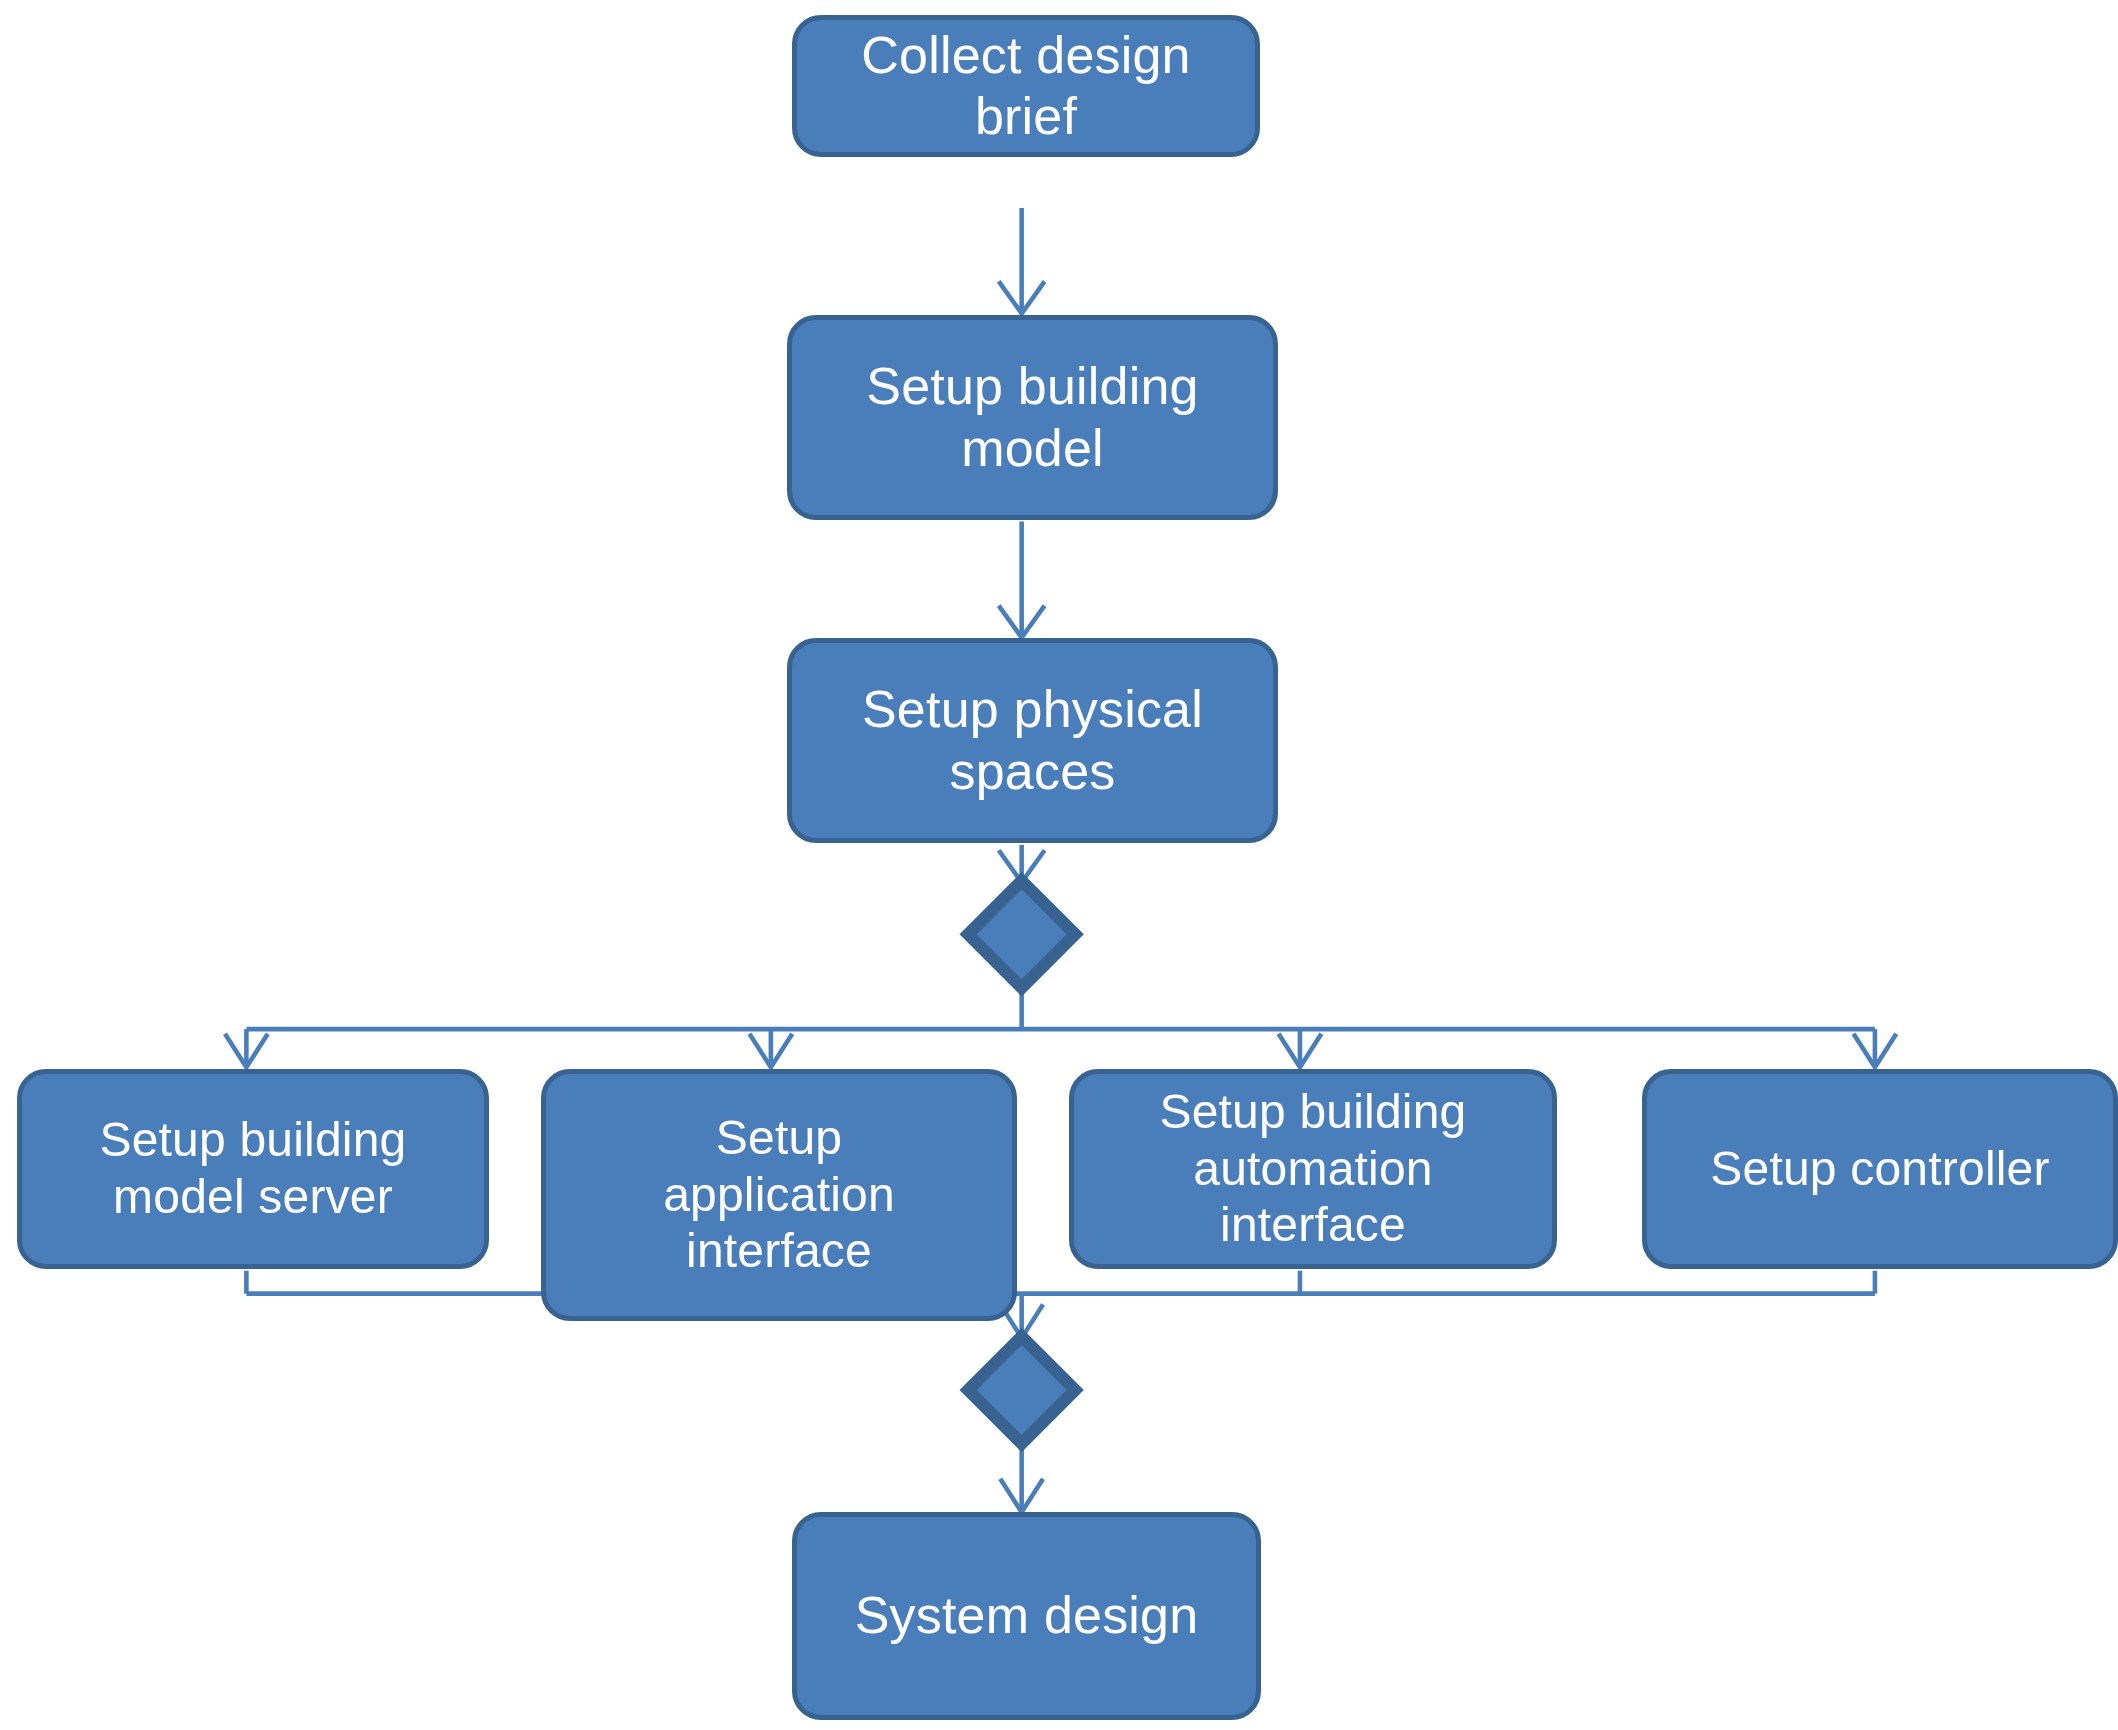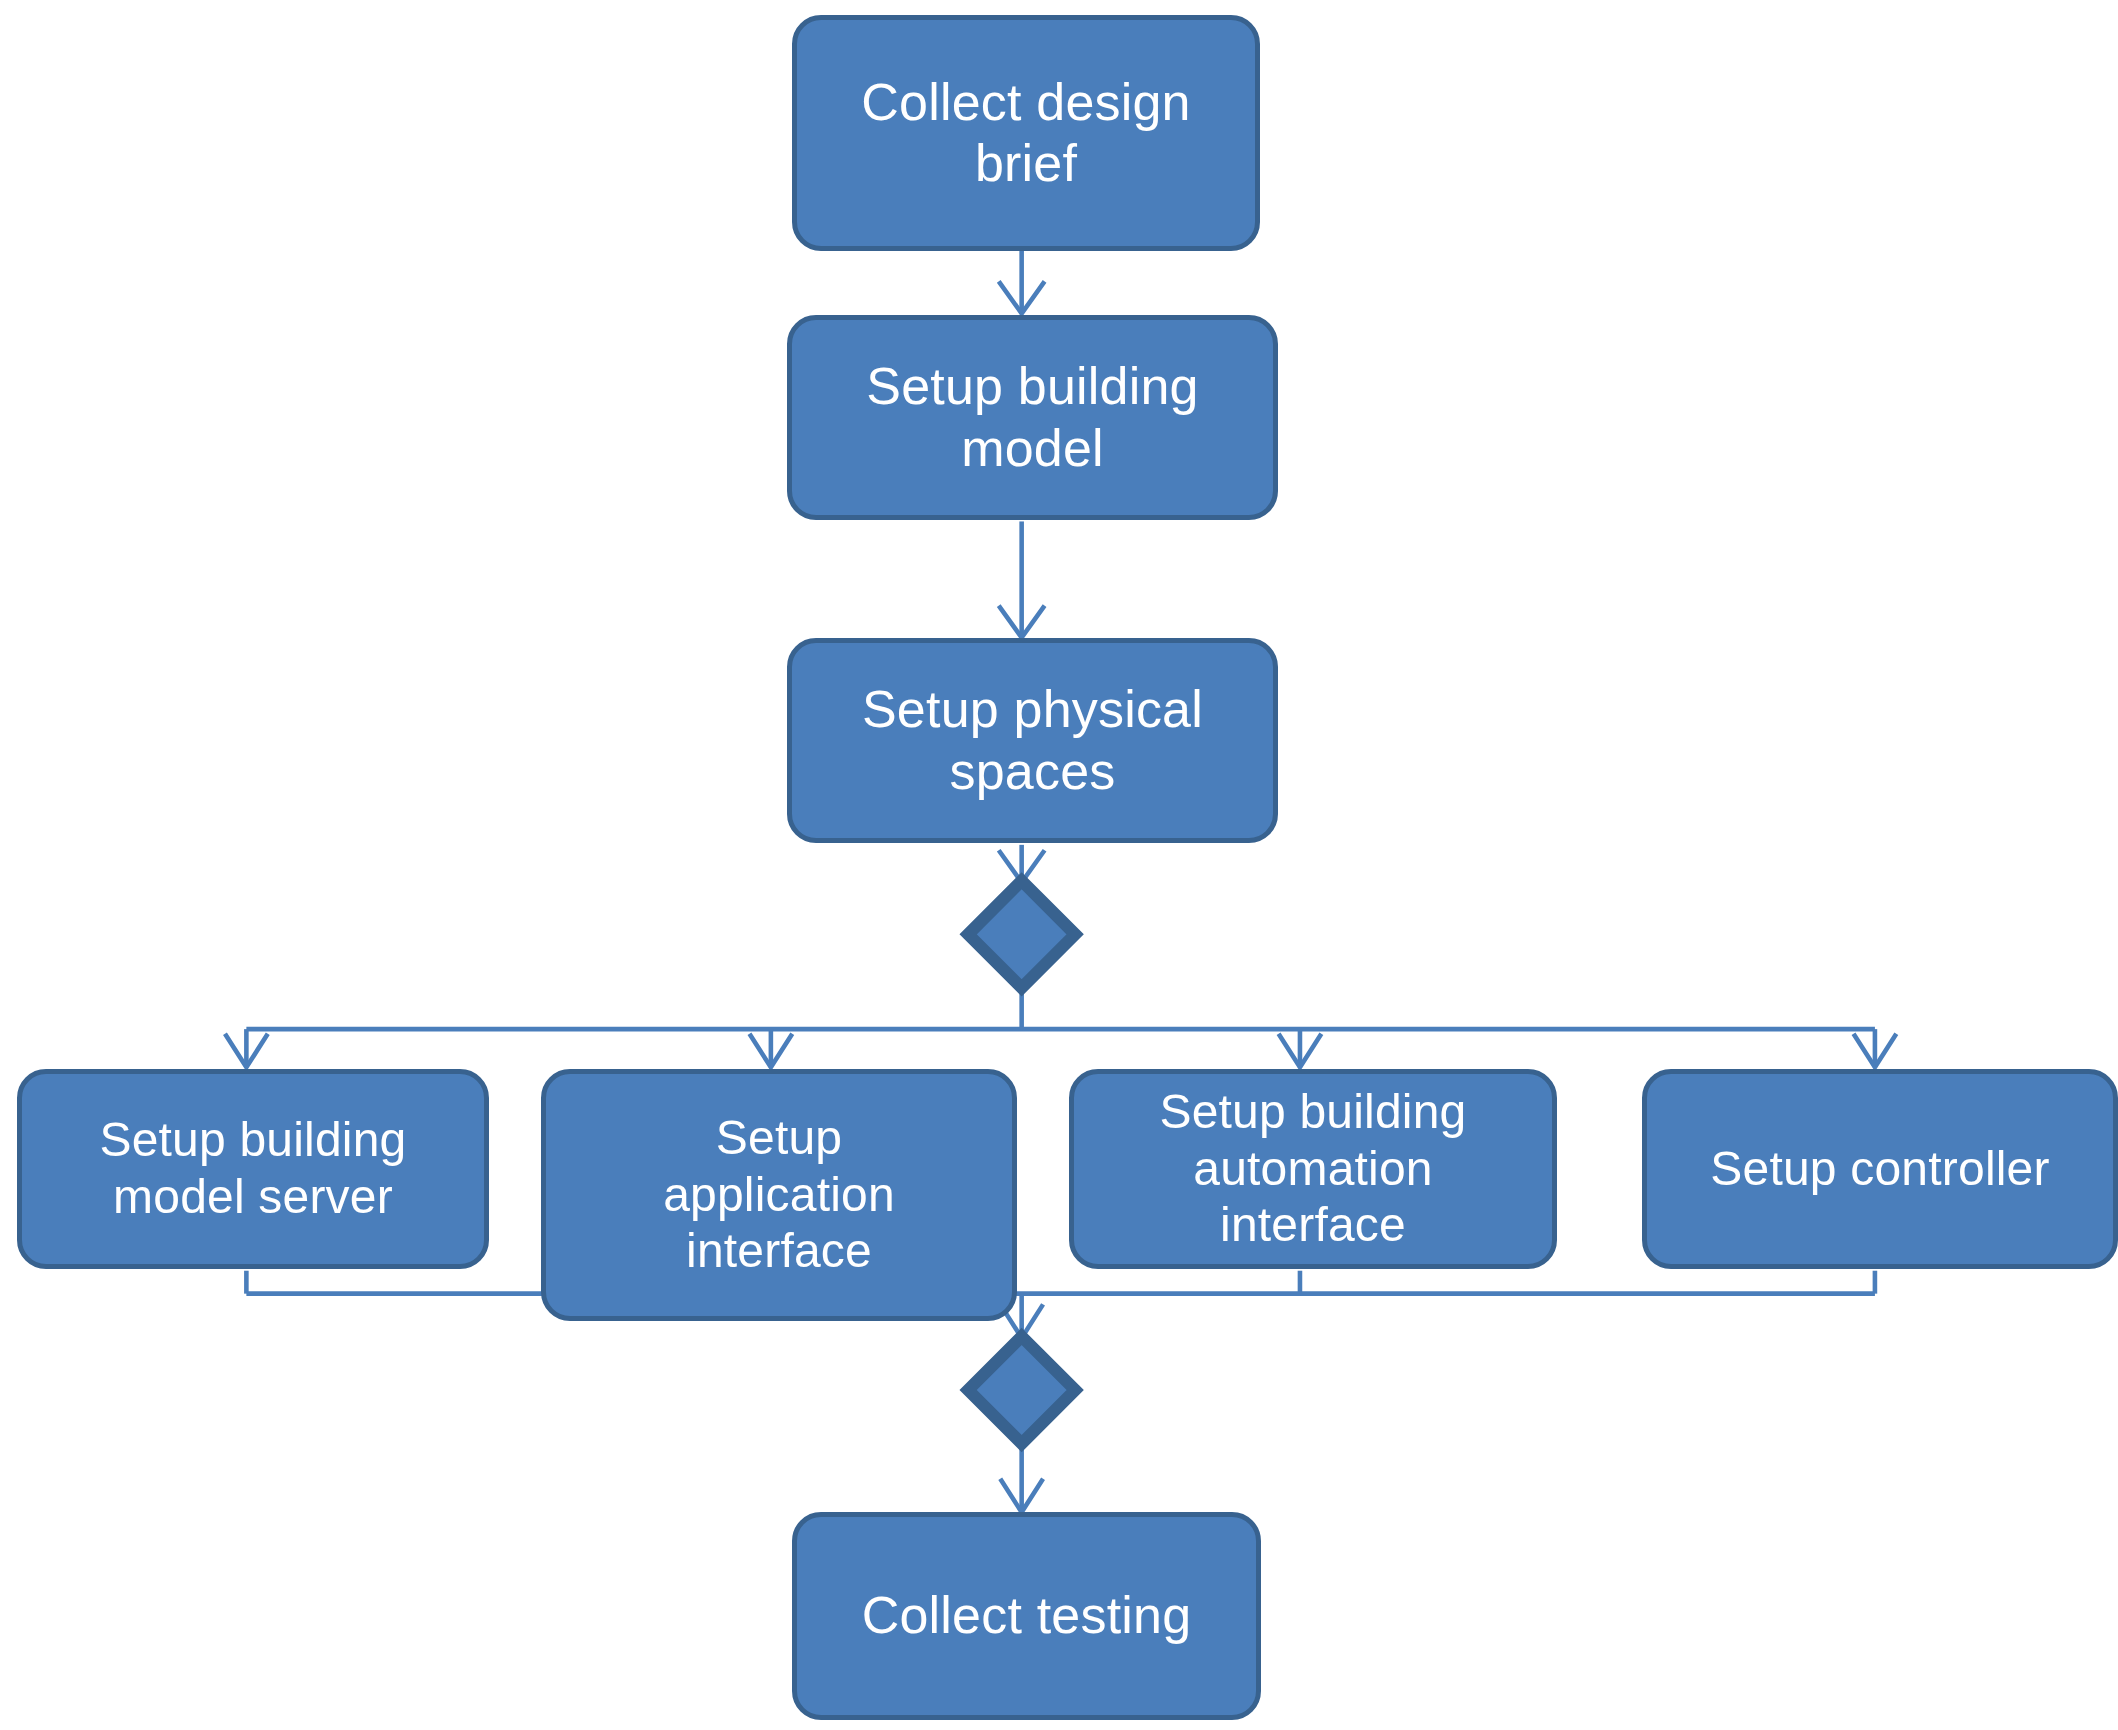--- a/index.html
+++ b/index.html
@@ -125,21 +125,21 @@
 
     <g>
       <polygon points="1336,1152 1406,1222 1336,1292 1266,1222" fill="#4A7EBB" stroke="#38628F" stroke-width="16"></polygon>
     </g>
 
     <g>
       <polygon points="1336,1748 1406,1818 1336,1888 1266,1818" fill="#4A7EBB" stroke="#38628F" stroke-width="16"></polygon>
     </g>
   </svg>
 
-  <div class="node" style="left:792px; top:15.3px; width:468px; height:236px; font-size:52px;">
+  <div class="node" style="left:792px; top:15.3px; width:468px; height:142px; font-size:52px;">
     <span class="label">Collect design
 brief</span>
   </div>
 
   <div class="node" style="left:787px; top:315px; width:491px; height:205px; font-size:52px;">
     <span class="label">Setup building
 model</span>
   </div>
 
   <div class="node" style="left:787px; top:638px; width:491px; height:205px; font-size:52px;">
@@ -162,17 +162,17 @@
     <span class="label">Setup building
 automation
 interface</span>
   </div>
 
   <div class="node" style="left:1642px; top:1069px; width:476px; height:200px; font-size:48px;">
     <span class="label">Setup controller</span>
   </div>
 
   <div class="node" style="left:792px; top:1512px; width:469px; height:208px; font-size:52px;">
-    <span class="label">Collect testing</span>
+    <span class="label">System design</span>
   </div>
 
 </div>
 
 
 </body></html>

